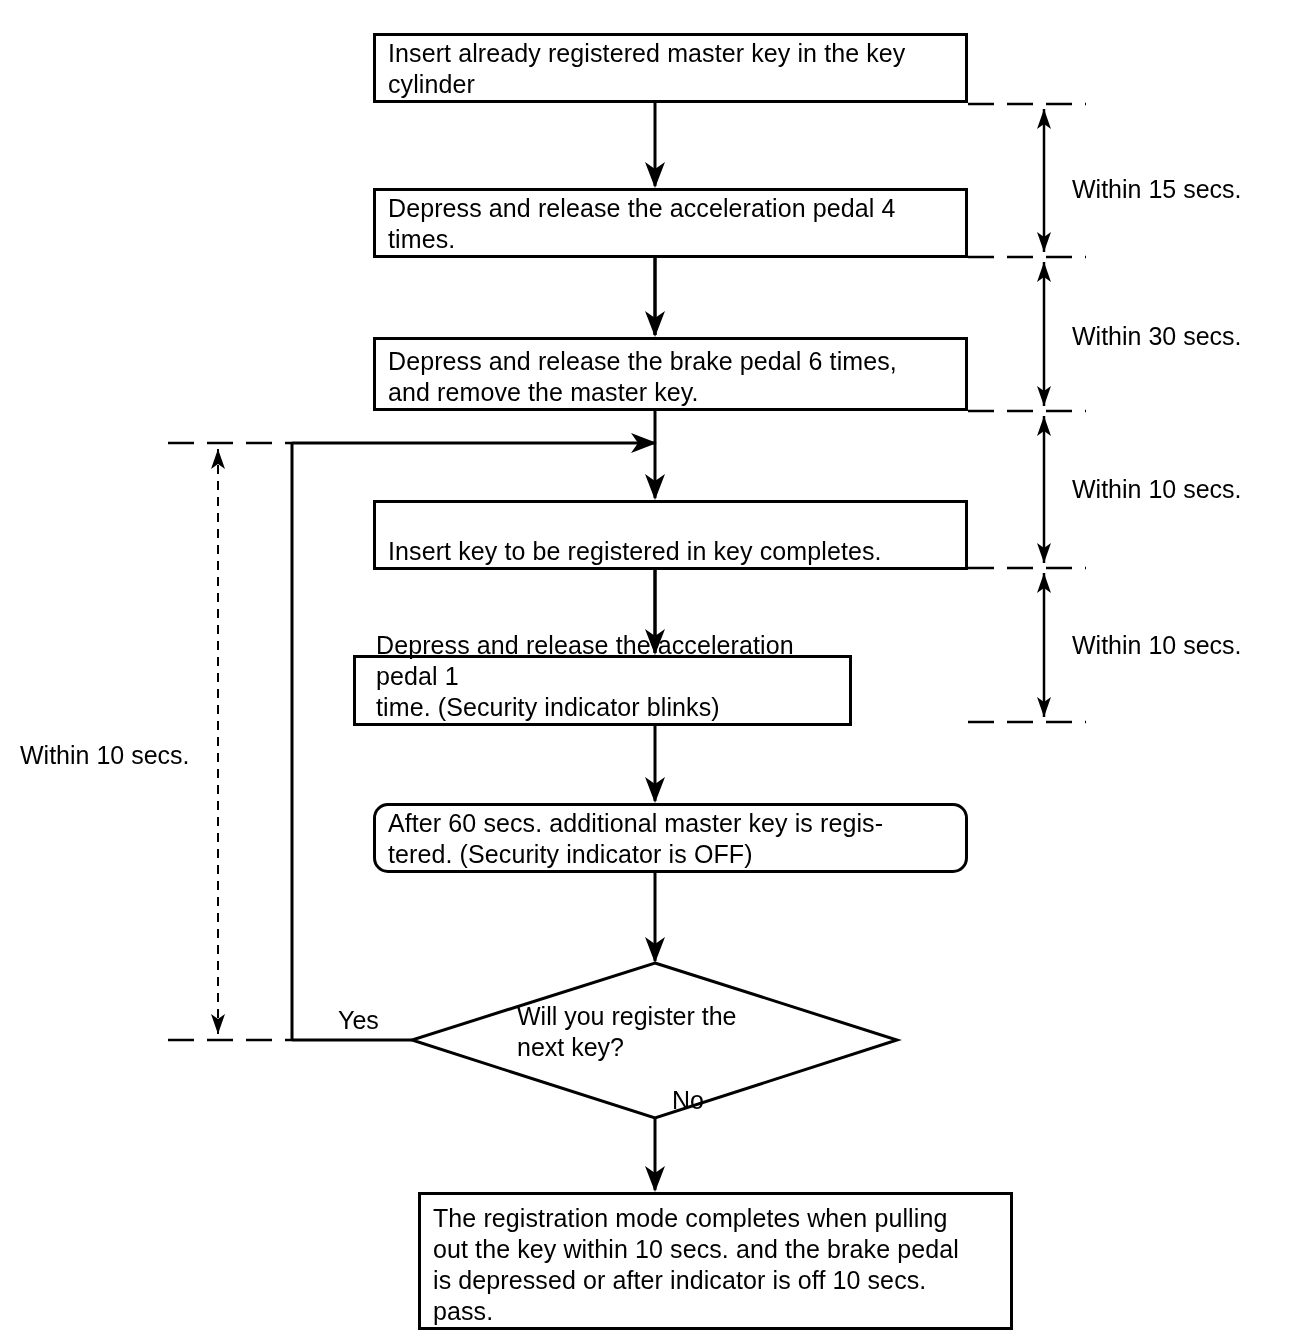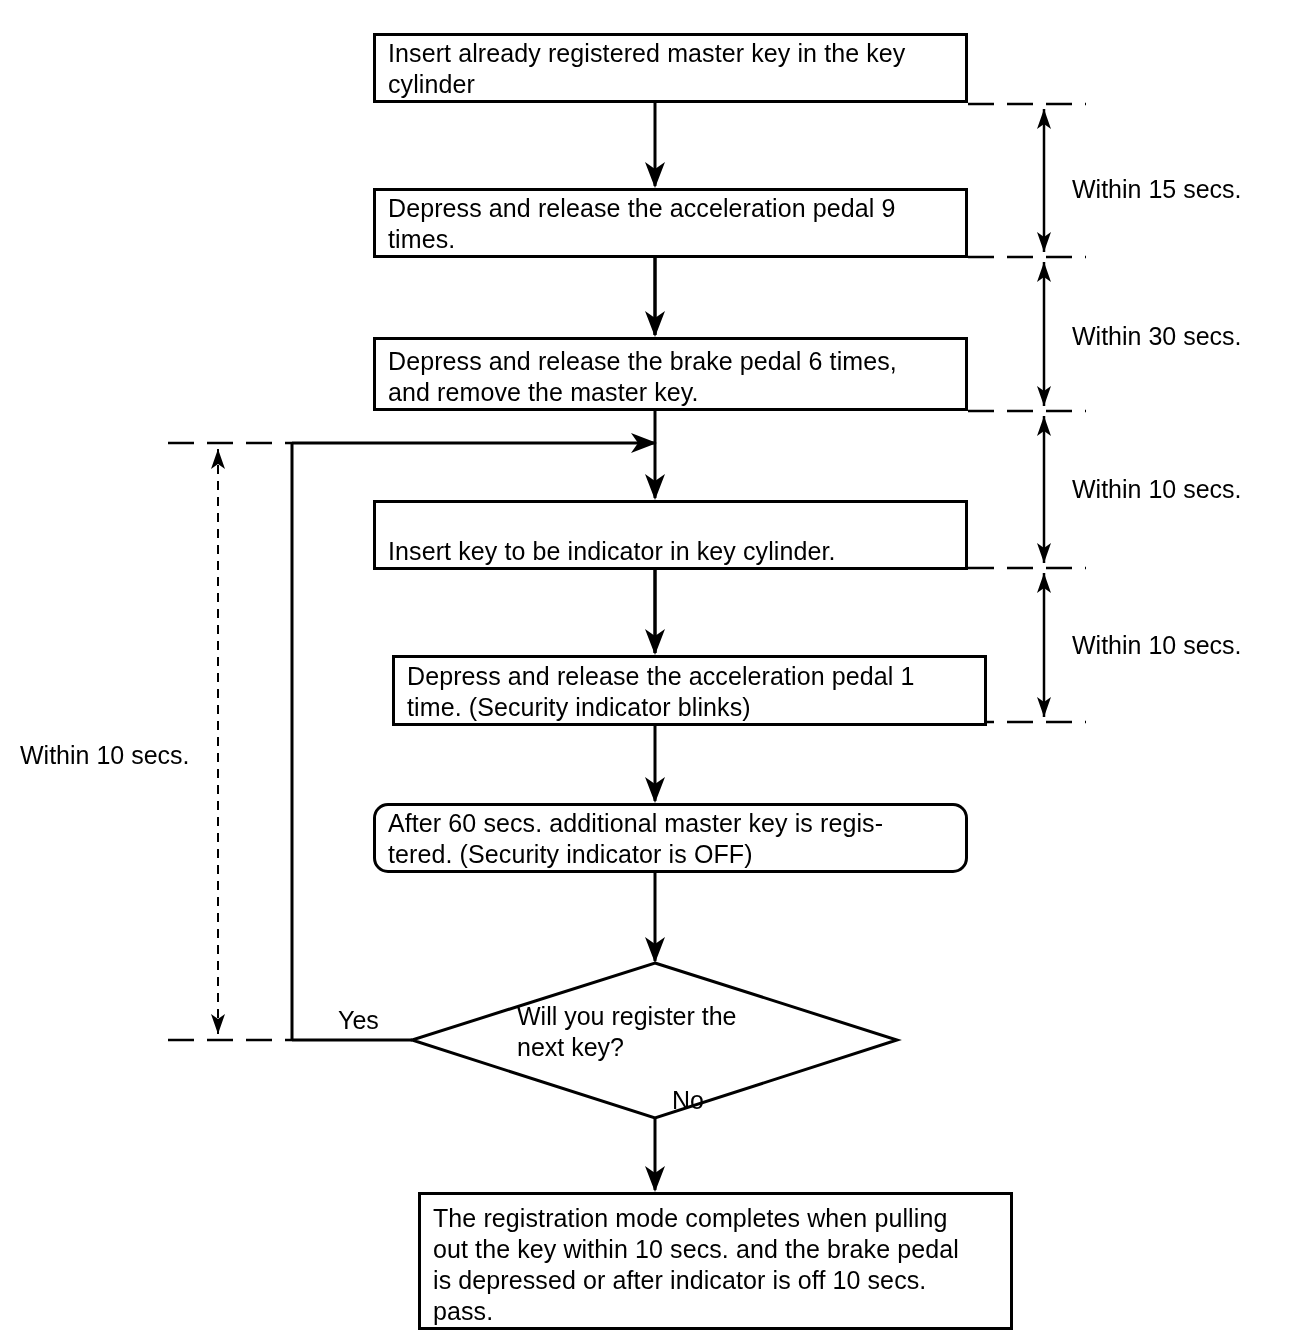--- a/index.html
+++ b/index.html
@@ -127,34 +127,34 @@
       <line x1="218" y1="449" x2="218" y2="1034" marker-start="url(#arrow-up-small)" marker-end="url(#arrow-down-small)"></line>
     </g>
   </svg>
 
   <div class="node-box" style="left:373px; top:33px; width:595px; height:70px;">
     <div class="node-text">Insert already registered master key in the key
 cylinder</div>
   </div>
 
   <div class="node-box" style="left:373px; top:188px; width:595px; height:70px;">
-    <div class="node-text">Depress and release the acceleration pedal 9
+    <div class="node-text">Depress and release the acceleration pedal 4
 times.</div>
   </div>
 
   <div class="node-box" style="left:373px; top:337px; width:595px; height:74px;">
     <div class="node-text">Depress and release the brake pedal 6 times,
 and remove the master key.</div>
   </div>
 
   <div class="node-box" style="left:373px; top:500px; width:595px; height:70px;">
-    <div class="node-text">Insert key to be indicator in key cylinder.</div>
+    <div class="node-text">Insert key to be registered in key completes.</div>
   </div>
 
-  <div class="node-box" style="left:392px; top:655px; width:595px; height:71px;">
+  <div class="node-box" style="left:353px; top:655px; width:499px; height:71px;padding-left:8px;">
     <div class="node-text">Depress and release the acceleration pedal 1
 time. (Security indicator blinks)</div>
   </div>
 
   <div class="node-box" style="left:373px; top:803px; width:595px; height:70px;border-radius:15px;">
     <div class="node-text">After 60 secs. additional master key is regis-
 tered. (Security indicator is OFF)</div>
   </div>
 
   <div class="node-box" style="left:373px; top:1192px; width:595px; height:138px;margin-left:45px;">

